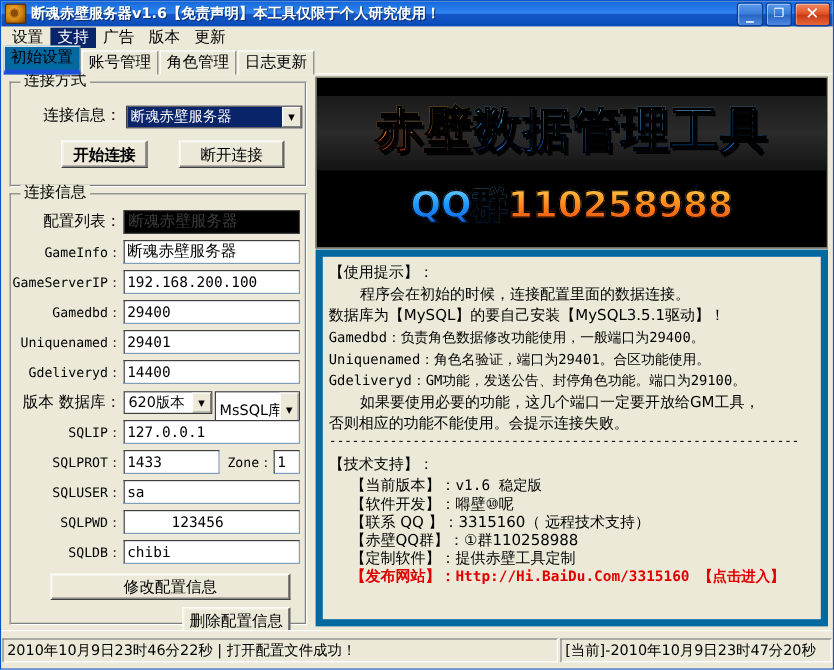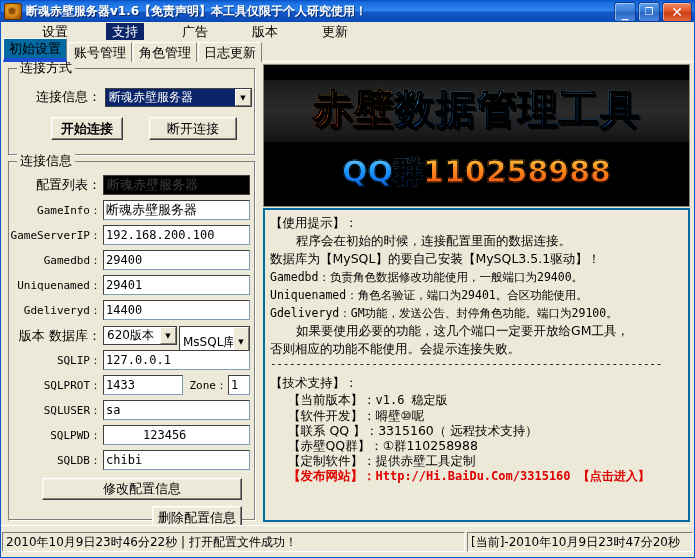--- a/index.html
+++ b/index.html
@@ -87,21 +87,20 @@
     padding-left: 3px;
     border-bottom: 0px;
   }
   .menu-item {
     padding: 1px 6px;
     font-size: 13px;
     color: #000;
     font-family: "DejaVu Sans", "Liberation Sans", sans-serif;
     line-height: 15px;
     white-space: nowrap;
-    margin-left: 32px;
   }
   .menu-item.selected {
     background: #0a246a;
     color: #ffffff;
   }
 
   
   .tabstrip {
     height: 21px;
     background: #ece9d8;
@@ -330,21 +329,21 @@
     background: linear-gradient(to bottom, #ffd24a 0%, #ff8a1e 45%, #e8420c 100%);
     background-clip: text; -webkit-background-clip: text; color: transparent;
     -webkit-text-stroke: 1px #000;
   }
 
   
   .infobox {
     position: absolute;
     left: 0; top: 146px; right: 0; bottom: 0;
     background: #ece9d8;
-    border: 2px solid #0369a1;
+    border: 6px solid #0369a1;
     box-sizing: border-box;
     padding: 4px 5px 0 5px;
     overflow: hidden;
   }
   .iline {
     font-size: 12.5px;
     line-height: 18px;
     color: #000;
     font-family: "DejaVu Sans", "Liberation Sans", sans-serif;
     white-space: nowrap;

